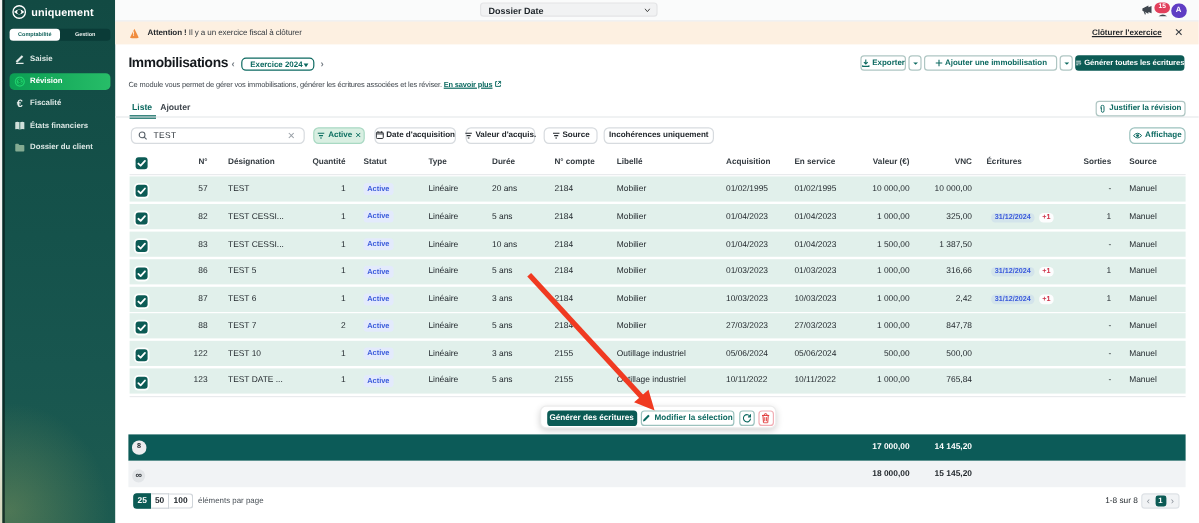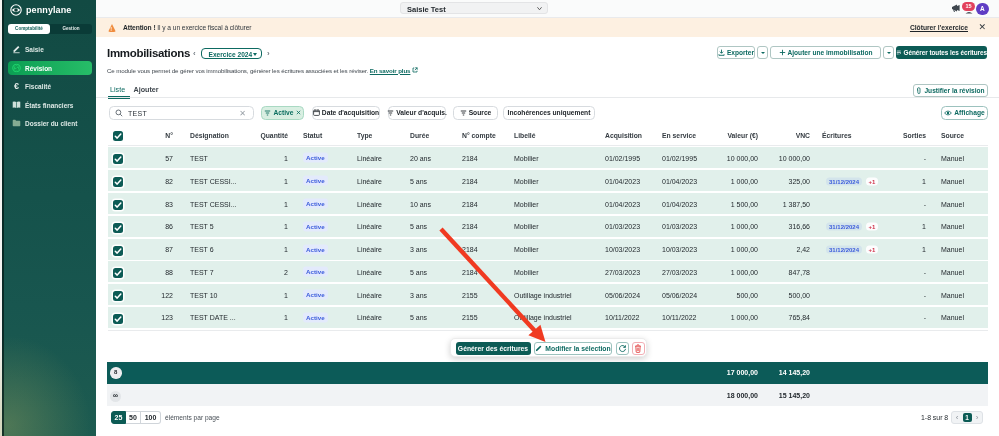--- a/index.html
+++ b/index.html
@@ -46,21 +46,21 @@
 .btn{position:absolute;height:13px;border:1px solid #afc6c3;border-radius:3px;background:#fff;color:#0d6a61;
   font-size:6.6px;font-weight:600;display:flex;align-items:center;justify-content:center;gap:2px;white-space:nowrap;}
 #btnExporter{left:717px;top:46px;width:38px;}
 #btnExpCaret{left:757px;top:46px;width:11px;}
 #btnAjouter{left:770px;top:46px;width:111px;}
 #btnAjCaret{left:883px;top:46px;width:11px;}
 #btnGenAll{left:896px;top:46px;width:91px;height:13px;background:#0c5b55;color:#fff;border-radius:3px;
   font-size:6.4px;font-weight:600;position:absolute;display:flex;align-items:center;justify-content:center;gap:2px;white-space:nowrap;letter-spacing:-0.05px;}
 .caretdown{display:inline-block;width:0;height:0;border-left:2.2px solid transparent;border-right:2.2px solid transparent;border-top:2.8px solid #0d6a61;vertical-align:middle;}
 
-#tabListe{position:absolute;left:110px;top:85px;font-size:7.2px;font-weight:400;color:#0d6a61;}
+#tabListe{position:absolute;left:110px;top:85px;font-size:7.2px;font-weight:700;color:#0d6a61;}
 #tabCadrage{position:absolute;left:133.5px;top:85px;font-size:7.2px;font-weight:600;color:#3f464d;}
 #tabUnderline{position:absolute;left:108px;top:96px;width:21.5px;height:2.5px;background:#0d6a61;}
 #tabsBorder{position:absolute;left:96px;top:97px;width:903px;height:1px;background:#e7e9eb;}
 #btnJustifier{left:913px;top:84px;width:75px;height:13px;line-height:12px;}
 
 #search{position:absolute;left:109px;top:105.5px;width:145px;height:14px;border:1px solid #d7dbdf;border-radius:4.5px;background:#fff;}
 #search .q{position:absolute;left:18px;top:3.2px;font-size:7px;letter-spacing:0.3px;color:#2a3138;}
 #search .x{position:absolute;right:7px;top:2.5px;font-size:8px;color:#9aa1a8;}
 .chip{position:absolute;top:105.5px;height:14px;border:1px solid #d7dbdf;border-radius:4.5px;background:#fff;
   font-size:6.7px;font-weight:700;color:#21262b;display:flex;align-items:center;justify-content:center;gap:2px;white-space:nowrap;}
@@ -114,21 +114,21 @@
 </style></head>
 <body>
 <div id="sidebar">
 <div id="sbglow"></div>
 <div id="logo">
   <svg width="12" height="12" viewBox="0 0 12 12" style="position:absolute;left:0;top:0;">
     <circle cx="6" cy="6" r="5.2" fill="none" stroke="#fff" stroke-width="1.1"></circle>
     <path d="M1.7 6 Q6 1.9 10.3 6 Q6 10.1 1.7 6 Z" fill="#fff"></path>
     <circle cx="6" cy="6" r="1.8" fill="#123f39"></circle>
   </svg>
-  <span class="txt">pennylane</span>
+  <span class="txt">uniquement</span>
 </div>
 <div id="sbtabs">
       <div class="on">Comptabilité</div>
       <div class="off">Gestion</div>
     </div>
 <div class="sbitem" style="top:42px;">
   <svg class="ic" viewBox="0 0 10 10">
         <path d="M1.2 7.2 L6.8 1.6 L8.2 3 L2.6 8.6 Z" fill="#e4ecea"></path>
         <path d="M1.5 9.3 H8.5" stroke="#e4ecea" stroke-width="1.1"></path>
       </svg>
@@ -157,21 +157,21 @@
 </div>
 <div class="sbitem" style="top:115.5px;">
   <svg class="ic" viewBox="0 0 10 10">
         <path d="M0.8 2.2 Q0.8 1.4 1.6 1.4 H3.6 L4.6 2.5 H8.4 Q9.2 2.5 9.2 3.3 V7.8 Q9.2 8.6 8.4 8.6 H1.6 Q0.8 8.6 0.8 7.8 Z" fill="#84ab92"></path>
       </svg>
   <span class="lbl">Dossier du client</span>
 </div>
 </div>
 <div id="topbar">
 <div id="selDossier">
-  <span class="t">Saisie Test</span>
+  <span class="t">Dossier Date</span>
   <svg class="v" viewBox="0 0 6 6">
         <path d="M0.5 1.5 L3 4.5 L5.5 1.5" stroke="#444" stroke-width="1" fill="none"></path>
       </svg>
 </div>
 <svg class="topico" style="left:855px;" width="10" height="10" viewBox="0 0 10 10">
       <path d="M1 4 L6 1.5 V8.5 L1 6 Z M6 3 L8.6 2 V8 L6 7 Z" fill="#3e464e"></path>
       <path d="M2.5 6.5 L3.5 9" stroke="#3e464e" stroke-width="1"></path>
     </svg>
 <div class="topico" style="left:866px;top:2px;width:13px;height:9px;background:#e2405c;border-radius:4.5px;color:#fff;font-size:5.5px;font-weight:700;text-align:center;line-height:9px;">15</div>
 <svg class="topico" style="left:869px;top:10px;" width="8" height="5" viewBox="0 0 8 5">

